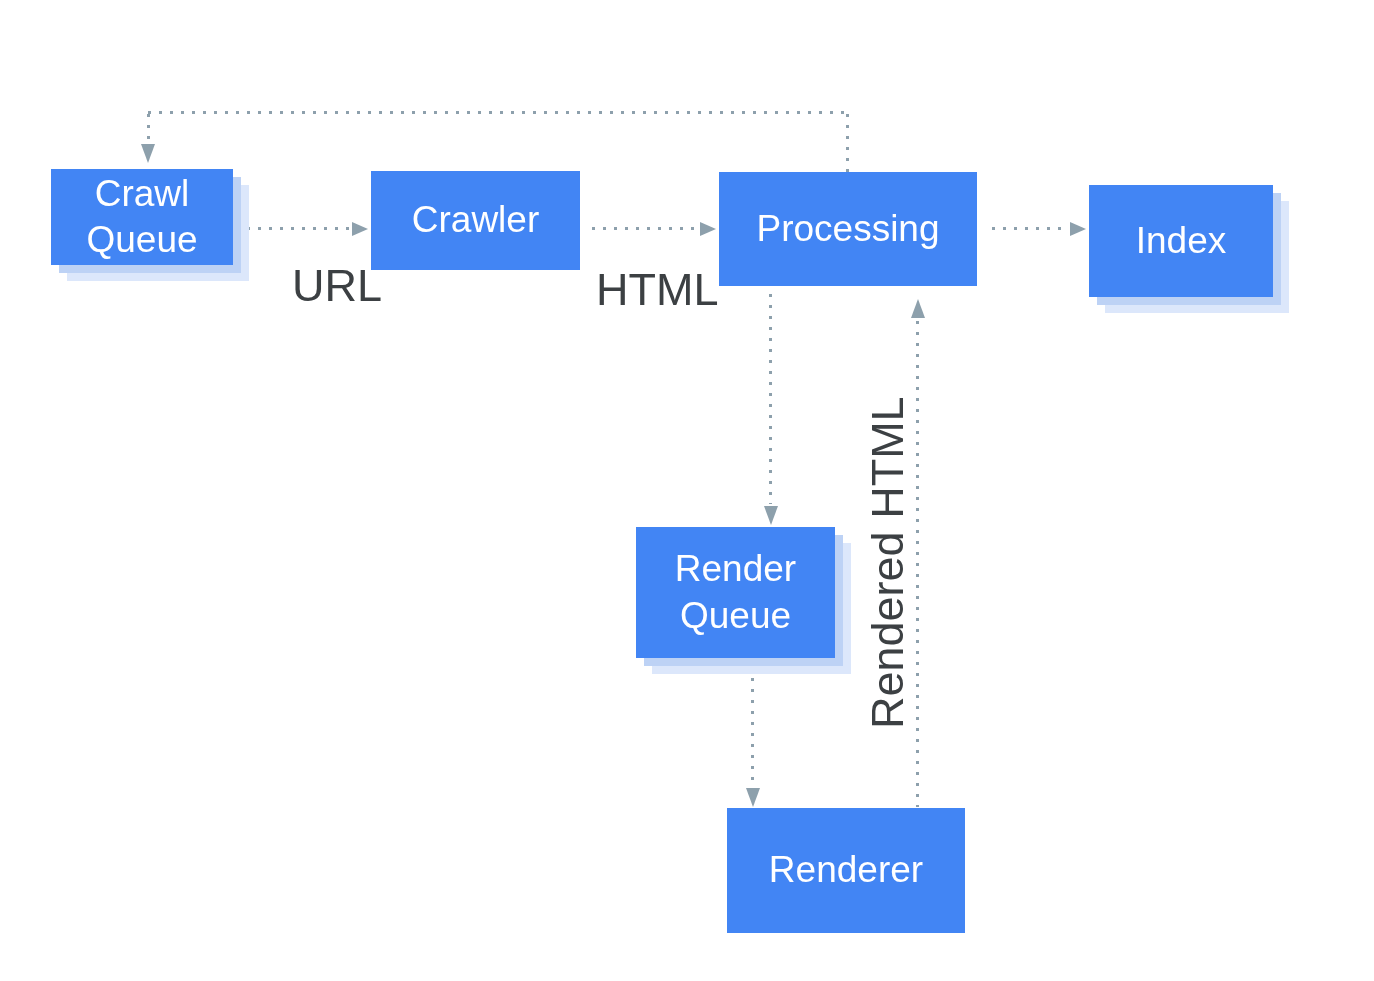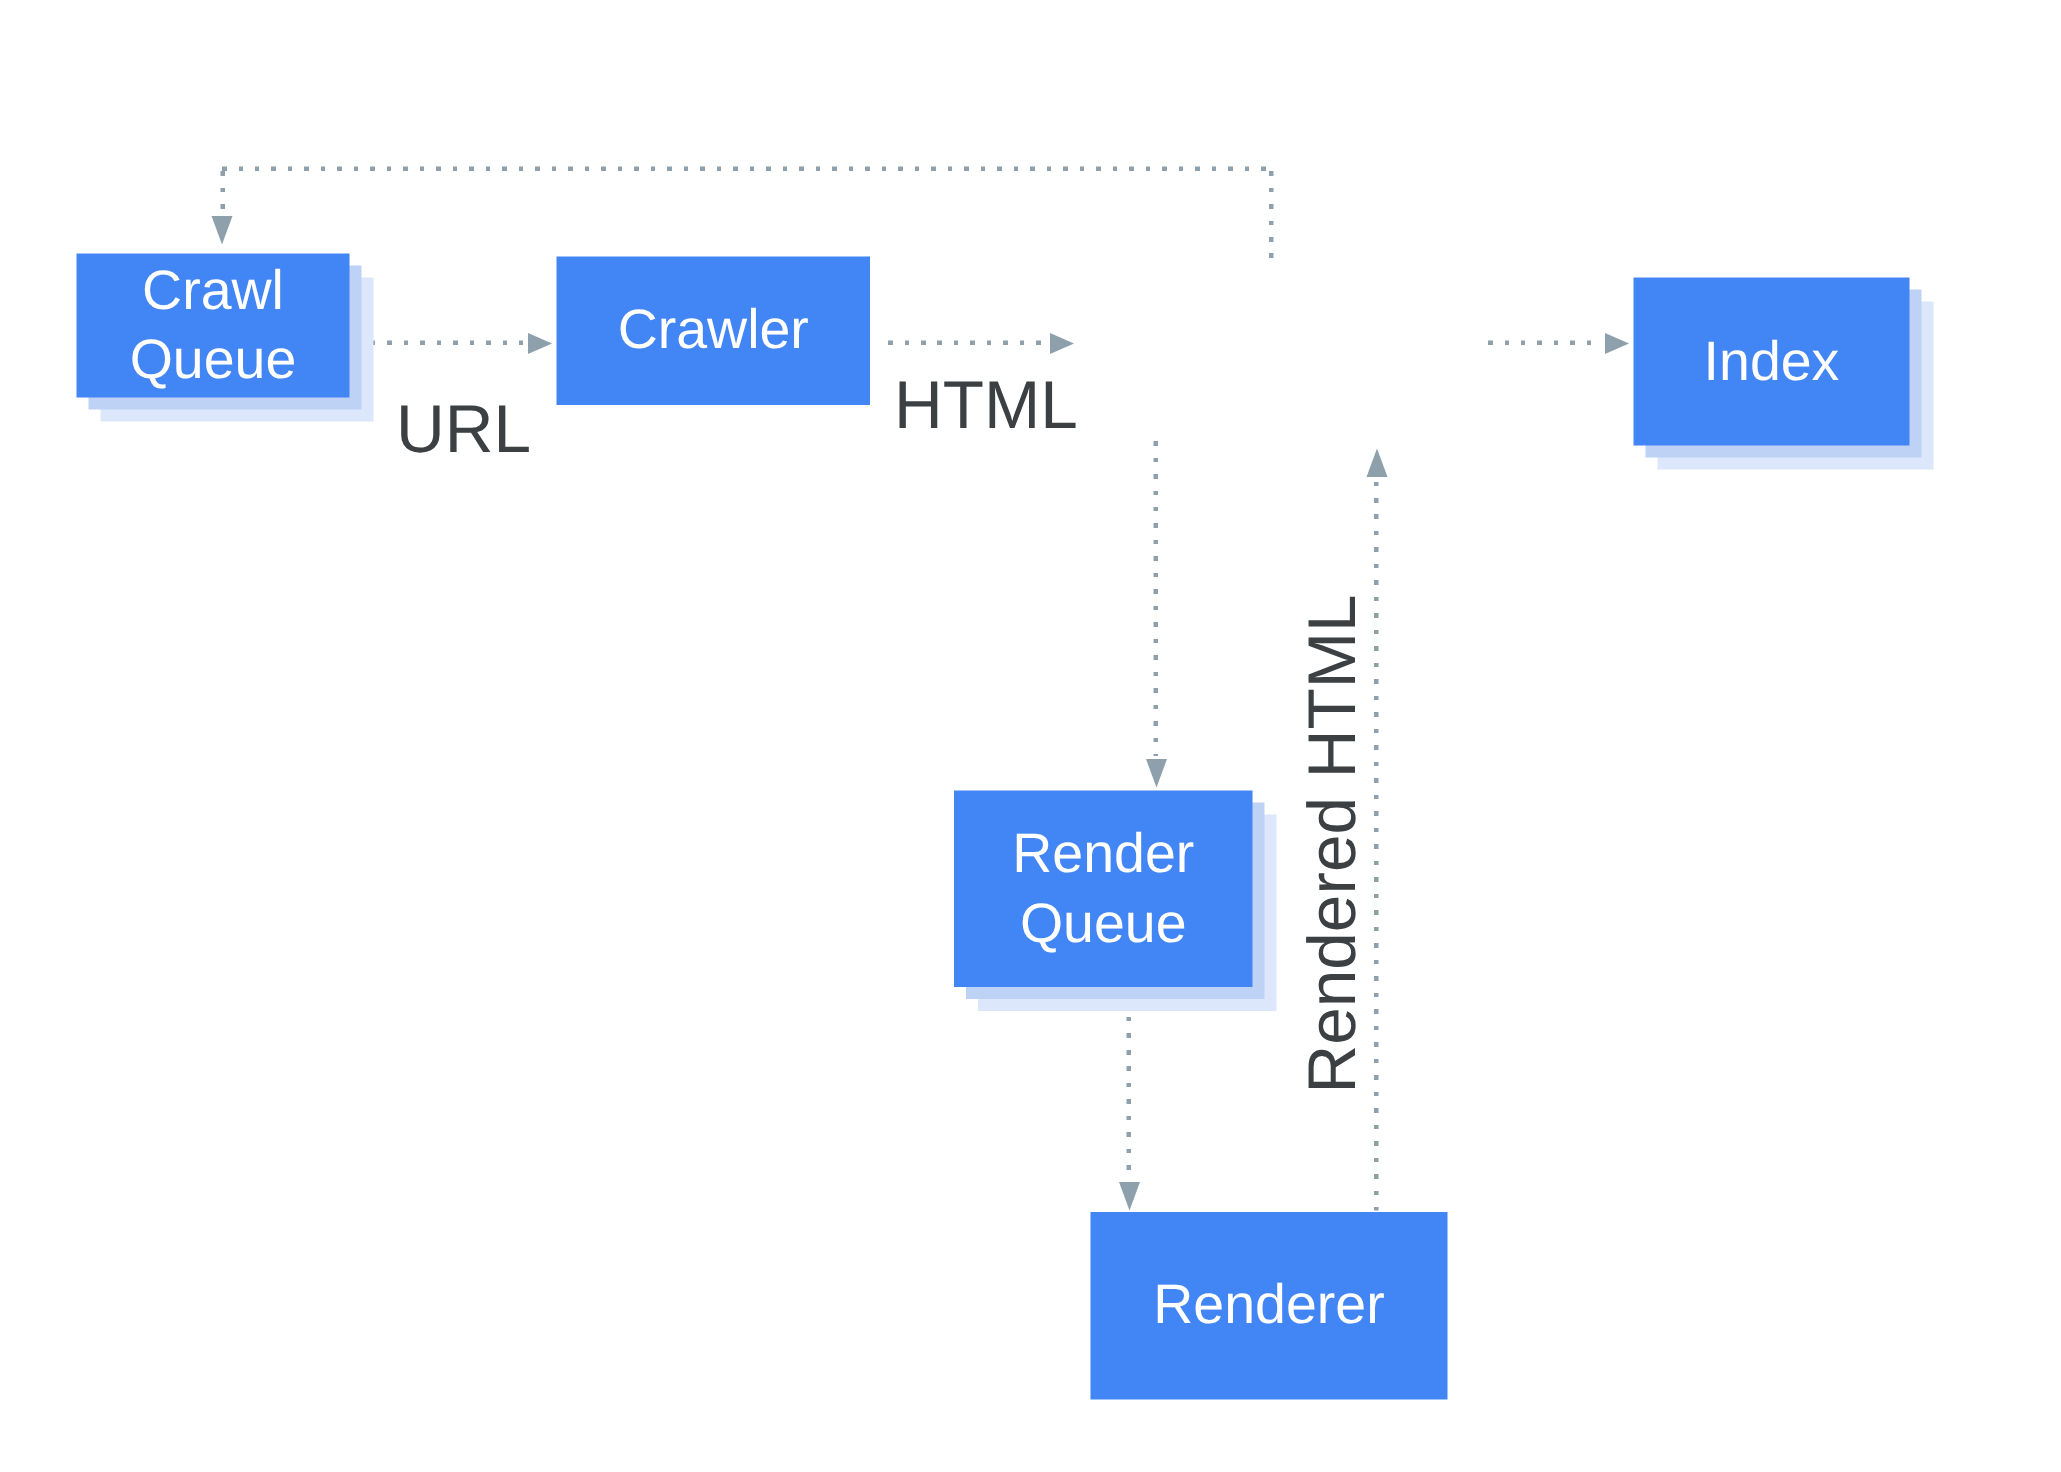--- a/index.html
+++ b/index.html
@@ -84,22 +84,22 @@
 
   
   .edge-label {
     position: absolute;
     color: #3c4043;
     font-size: 45px;
     white-space: nowrap;
     user-select: none;
   }
   #l-urls { left: 390px; top: 33px; }
-  #l-url  { left: 264px; top: 260px; }
-  #l-html { left: 596px; top: 244px; }
+  #l-url  { left: 292px; top: 260px; }
+  #l-html { left: 596px; top: 264px; }
   #l-rendered {
     left: 728px; top: 546px;
     width: 320px; height: 46px;
     line-height: 46px;
     text-align: center;
     transform: rotate(-90deg);
   }
 </style>
 </head>
 <body>
@@ -133,20 +133,23 @@
   <div class="edge-label" id="l-rendered">Rendered HTML</div>
 
   <div class="node shadowed n-crawl-queue">
     <span class="node-label">Crawl Queue</span>
   </div>
 
   <div class="node n-crawler">
     <span class="node-label">Crawler</span>
   </div>
 
+  <div class="node n-processing">
+    <span class="node-label">Processing</span>
+  </div>
 
   <div class="node shadowed n-index">
     <span class="node-label">Index</span>
   </div>
 
   <div class="node shadowed n-render-queue">
     <span class="node-label">Render Queue</span>
   </div>
 
   <div class="node n-renderer">

